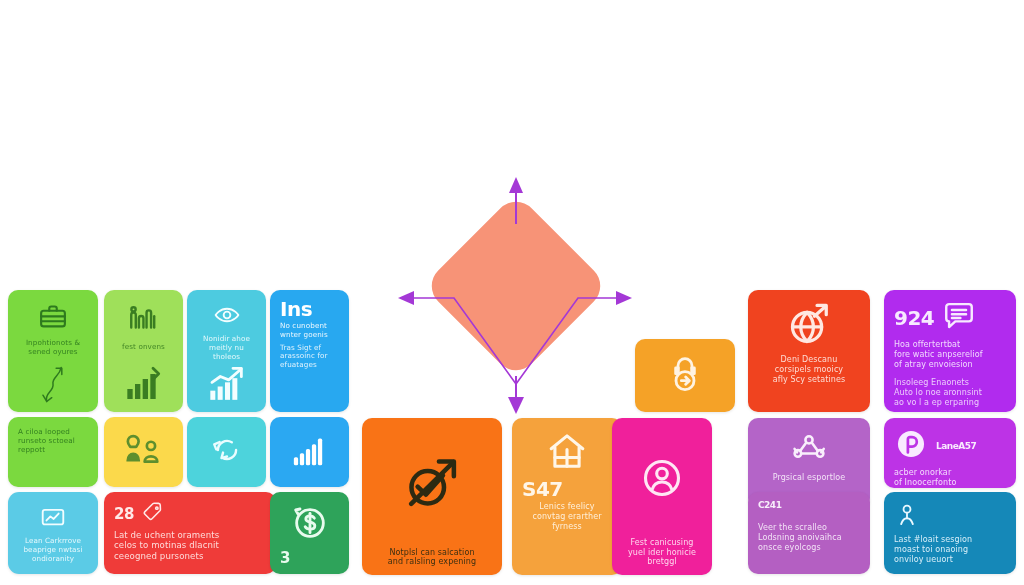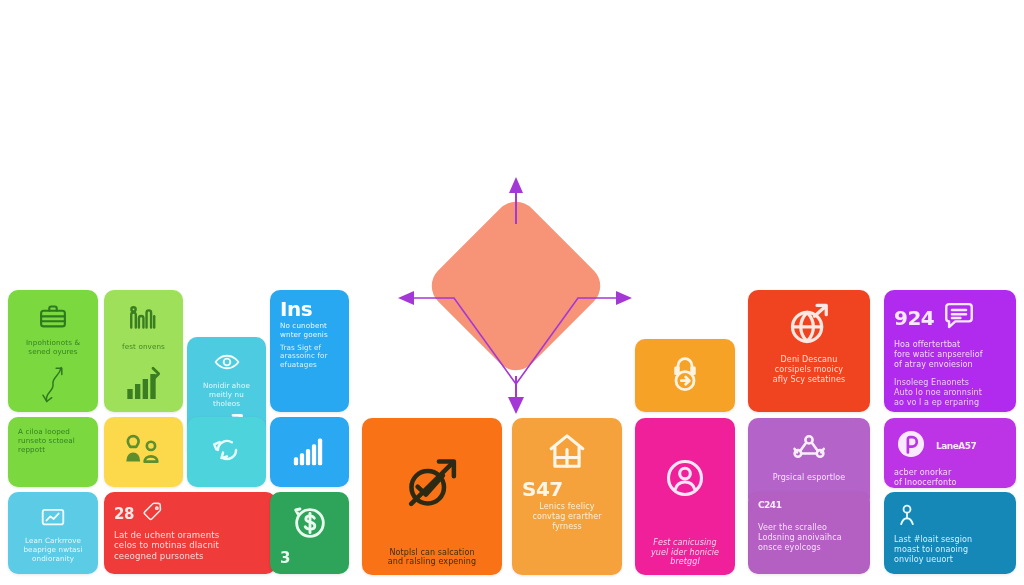--- a/index.html
+++ b/index.html
@@ -130,21 +130,21 @@
             <svg width="40" height="40" viewBox="0 0 24 24">
               <rect x="2" y="15" width="3.2" height="6" fill="#3A7D22"></rect>
               <rect x="6.6" y="12" width="3.2" height="9" fill="#3A7D22"></rect>
               <rect x="11.2" y="9" width="3.2" height="12" fill="#3A7D22"></rect>
               <rect x="15.8" y="6" width="3.2" height="15" fill="#3A7D22"></rect>
               <path d="M17.4 2.5l3.4 3.4-3.4 3.4" fill="none" stroke="#3A7D22" stroke-width="1.7" stroke-linecap="round" stroke-linejoin="round"></path>
             </svg>
           </div>
         </div>
       </div>
-      <div class="card" style="left: 187px; top: 290px; width: 79px; height: 122px; background: rgb(77, 203, 224); margin-top: 47px;">
+      <div class="card" style="left: 187px; top: 290px; width: 79px; height: 122px; background: rgb(77, 203, 224);">
         <div class="inner">
           <div style="display: flex; justify-content: center; align-items: center; margin-top: 4px; flex: 0 0 auto;">
             <span class="ico" style="color: rgb(243, 254, 255); display: block; margin: 0px auto; width: 26px;"><svg width="26" height="26" viewBox="0 0 24 24">
                 <path d="M1.5 12S5 6.2 12 6.2 22.5 12 22.5 12 19 17.8 12 17.8 1.5 12 1.5 12z" fill="none" stroke="#F3FEFF" stroke-width="1.7" stroke-linecap="round" stroke-linejoin="round"></path>
                 <circle cx="12" cy="12" r="3.1" fill="none" stroke="#F3FEFF" stroke-width="1.7" stroke-linecap="round" stroke-linejoin="round"></circle>
               </svg></span>
           </div>
           <div class="blurb lbl" style="color: rgb(243, 254, 255); font-size: 7.2px; margin-top: 3px; text-align: center;">Nonidir ahoe
 meitly nu
 tholeos</div>
@@ -209,21 +209,21 @@
             <span class="ico" style="color: rgb(255, 255, 255); display: block; margin: 0px auto; width: 38px;"><svg width="38" height="38" viewBox="0 0 24 24">
                 <rect x="1.8" y="16.5" width="2.7" height="5.2" rx="1" fill="#FFFFFF"></rect>
                 <rect x="5.6" y="14" width="2.7" height="7.7" rx="1" fill="#FFFFFF"></rect>
                 <rect x="9.4" y="11.4" width="2.7" height="10.3" rx="1" fill="#FFFFFF"></rect>
                 <rect x="13.2" y="8.4" width="2.7" height="13.3" rx="1" fill="#FFFFFF"></rect>
                 <rect x="17" y="4.8" width="2.7" height="16.9" rx="1" fill="#FFFFFF"></rect>
               </svg></span>
           </div>
         </div>
       </div>
-      <div class="card" style="left: 8px; top: 492px; width: 90px; height: 82px; background: rgb(91, 203, 230);">
+      <div class="card" style="left: 8px; top: 492px; width: 90px; height: 82px; background: rgb(91, 203, 230); border-radius: 11px;">
         <div class="inner">
           <div style="display: flex; justify-content: center; align-items: center; margin-top: 4px; flex: 0 0 auto;">
             <span class="ico" style="color: rgb(242, 253, 255); display: block; margin: 0px auto; width: 26px;"><svg width="26" height="26" viewBox="0 0 24 24">
                 <rect x="2.5" y="5.4" width="19" height="13.4" rx="2" fill="none" stroke="#F2FDFF" stroke-width="1.7" stroke-linecap="round" stroke-linejoin="round"></rect>
                 <path d="M6 15.2l3.6-3.8 3 2.4 4.6-5" fill="none" stroke="#F2FDFF" stroke-width="1.7" stroke-linecap="round" stroke-linejoin="round"></path>
               </svg></span>
           </div>
           <div class="blurb lbl" style="color: rgb(242, 253, 255); font-size: 7.2px; margin-top: 3px; text-align: center;">Lean Carkrrove
 beaprige nwtasi
 ondioranity</div>
@@ -294,21 +294,21 @@
           <div style="display: flex; justify-content: center; align-items: center; margin-top: 0px; flex: 1 1 auto;">
             <span class="ico" style="color: rgb(255, 243, 226); display: block; margin: 0px auto; width: 40px;"><svg width="40" height="40" viewBox="0 0 24 24">
                 <path d="M7.8 8.2V7a4.2 4.2 0 0 1 8.4 0v1.2" fill="none" stroke="#FFF3E2" stroke-width="1.7" stroke-linecap="round" stroke-linejoin="round"></path>
                 <path d="M6.4 8.4h1.6v3.4H6.4zM16 8.4h1.6v3.4H16z" fill="none" stroke="#FFF3E2" stroke-width="1.7" stroke-linecap="round" stroke-linejoin="round"></path>
                 <circle cx="12" cy="16" r="5.4" fill="none" stroke="#FFF3E2" stroke-width="1.7" stroke-linecap="round" stroke-linejoin="round"></circle>
                 <path d="M9.8 16h4.4M12.4 13.8 14.6 16l-2.2 2.2" fill="none" stroke="#FFF3E2" stroke-width="1.7" stroke-linecap="round" stroke-linejoin="round"></path>
               </svg></span>
           </div>
         </div>
       </div>
-      <div class="card" style="left: 635px; top: 418px; width: 100px; height: 157px; background: rgb(240, 32, 155); font-style: italic;">
+      <div class="card" style="left: 612px; top: 418px; width: 100px; height: 157px; background: rgb(240, 32, 155);">
         <div class="inner">
           <div style="display: flex; justify-content: center; align-items: center; margin-top: 0px; flex: 1 1 auto;">
             <span class="ico" style="color: rgb(255, 230, 244); display: block; margin: 0px auto; width: 44px;"><svg width="44" height="44" viewBox="0 0 24 24">
                 <circle cx="12" cy="12" r="9" fill="none" stroke="#FFE6F4" stroke-width="1.7" stroke-linecap="round" stroke-linejoin="round"></circle>
                 <circle cx="12" cy="9.6" r="2.9" fill="none" stroke="#FFE6F4" stroke-width="1.7" stroke-linecap="round" stroke-linejoin="round"></circle>
                 <path d="M6.6 18.4c.7-2.7 2.8-4.2 5.4-4.2s4.7 1.5 5.4 4.2" fill="none" stroke="#FFE6F4" stroke-width="1.7" stroke-linecap="round" stroke-linejoin="round"></path>
               </svg></span>
           </div>
           <div class="blurb lbl" style="color: rgb(255, 230, 244); font-size: 8px; margin-top: 3px; text-align: center;">Fest canicusing
 yuel ider honicie

